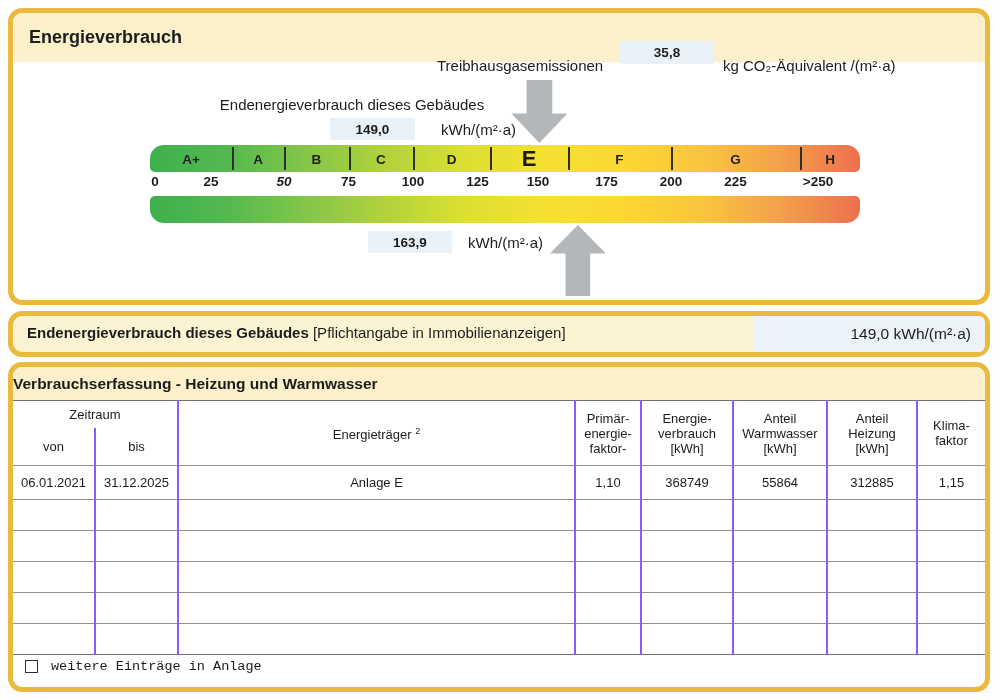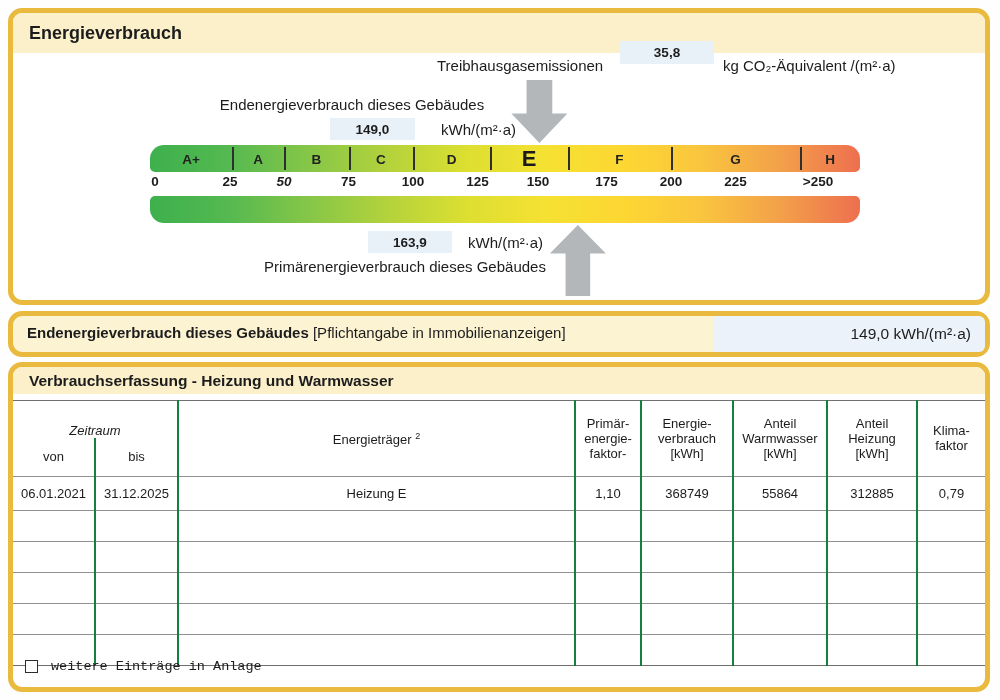--- a/index.html
+++ b/index.html
@@ -39,58 +39,58 @@
     position:absolute;top:2px;transform:translateX(-50%);
     font-size:13.5px;font-weight:bold;white-space:nowrap;
   }
   .arrow{position:absolute;width:56px;background:#b3b7ba;}
   .arrow-down{height:63px;clip-path:polygon(27% 0,73% 0,73% 53%,100% 53%,50% 100%,0 53%,27% 53%);}
   .arrow-up{height:71px;clip-path:polygon(50% 0,100% 40%,72% 40%,72% 100%,28% 100%,28% 40%,0 40%);}
   
   .strip-text{font-size:15px;white-space:nowrap;}
   .strip-text b{font-weight:bold;}
   .strip-value{
-    position:absolute;top:0;right:0;width:272px;height:36px;
+    position:absolute;top:0;right:0;width:232px;height:36px;
     background:#ecf2f9;display:flex;align-items:center;justify-content:flex-end;
     font-size:15.5px;padding-right:14px;box-sizing:border-box;
     border-radius:0 6px 6px 0;
   }
   
   .tblwrap{position:absolute;left:0;top:33px;width:972px;}
   table{
     border-collapse:collapse;table-layout:fixed;width:972px;
     font-size:13px;color:#1c1c1c;
     border-top:1px solid #6f6f6f;border-bottom:1px solid #6f6f6f;
   }
   th,td{
-    border-left:2px solid #15803d;padding:0 2px;text-align:center;
+    border-left:2px solid #8b5cf6;padding:0 2px;text-align:center;
     font-weight:normal;vertical-align:middle;overflow:hidden;white-space:nowrap;
   }
   tr>th:first-child,tr>td:first-child{border-left:none;}
   thead th{line-height:15px;}
   thead tr.r1{height:27px;}
   thead tr.r2{height:38px;}
-  th.zt{vertical-align:top;padding-top:22px;font-style:italic;}
+  th.zt{vertical-align:top;padding-top:6px;}
   tbody tr{border-top:1px solid #8f8f8f;}
   tbody tr.data{height:34px;padding-left:8px;}
   tbody tr.empty{height:31px;}
   
   .foot{position:absolute;left:12px;top:292px;display:flex;align-items:center;font-family:Liberation Mono, monospace;}
   .cbx{
     width:11px;height:11px;border:1.5px solid #2c2c2c;background:#fff;
     display:inline-block;margin-right:13px;
   }
   .foot-label{font-size:13.5px;}
   sup{font-size:9px;}
 </style>
 </head>
 <body>
 
 <div class="sec" style="top:8px;height:287px;">
-  <div class="band" style="height:40px;padding-left:16px;font-size:18px;text-align:center;">Energieverbrauch</div>
+  <div class="band" style="height:49px;padding-left:16px;font-size:18px;text-align:center;">Energieverbrauch</div>
 
   <span class="abs lbl" style="left:424px;top:44px;">Treibhausgasemissionen</span>
   <span class="abs bluebox" style="left:607px;top:28px;width:94px;height:23px;">35,8</span>
   <span class="abs lbl" style="left:710px;top:44px;">kg CO₂-Äquivalent /(m²·a)</span>
 
   <span class="abs lbl" style="left:339px;top:83px;transform:translateX(-50%);">Endenergieverbrauch dieses Gebäudes</span>
   <span class="abs bluebox" style="left:317px;top:105px;width:85px;height:22px;">149,0</span>
   <span class="abs lbl" style="left:428px;top:108px;">kWh/(m²·a)</span>
 
   <div class="abs arrow arrow-down" style="top: 67px; left: 498.42px;"></div>
@@ -110,48 +110,47 @@
       <span class="seg-div" style="left: 417.8px;"></span>
       <span class="seg-label current" style="left: 379.1px;">E</span>
       <span class="seg-div" style="left: 521px;"></span>
       <span class="seg-label" style="left: 469.4px;">F</span>
       <span class="seg-div" style="left: 650px;"></span>
       <span class="seg-label" style="left: 585.5px;">G</span>
       <span class="seg-label" style="left: 680px;">H</span>
     </div>
   <div class="tick-row" style="top:159px;">
       <span class="tick" style="left: 5px;">0</span>
-      <span class="tick" style="left: 80px;">25</span>
+      <span class="tick" style="left: 61px;">25</span>
       <span class="tick" style="left: 134px; font-style: italic;">50</span>
       <span class="tick" style="left: 198.5px;">75</span>
       <span class="tick" style="left: 263px;">100</span>
       <span class="tick" style="left: 327.5px;">125</span>
       <span class="tick" style="left: 388px;">150</span>
       <span class="tick" style="left: 456.5px;">175</span>
       <span class="tick" style="left: 521px;">200</span>
       <span class="tick" style="left: 585.5px;">225</span>
       <span class="tick" style="left: 668px;">&gt;250</span>
     </div>
   <div class="bar bar-bottom" style="top: 183px; background: linear-gradient(to right, rgb(61, 176, 77), rgb(85, 185, 80), rgb(133, 198, 72), rgb(179, 210, 60), rgb(220, 223, 49), rgb(245, 225, 50), rgb(253, 215, 51), rgb(249, 197, 62), rgb(243, 160, 74), rgb(238, 111, 79));"></div>
 
   <span class="abs bluebox" style="left:355px;top:218px;width:84px;height:22px;">163,9</span>
   <span class="abs lbl" style="left:455px;top:221px;">kWh/(m²·a)</span>
-  <span class="abs lbl" style="left:392px;top:245px;transform:translateX(-50%);">Primärenergieverbrauch dieses Gebäudes</span>
 </div>
 
 <div class="sec" style="top:311px;height:36px;background:#fcf3d3;">
   <div class="abs strip-text" style="left:14px;top:8px;">
     <b>Endenergieverbrauch dieses Gebäudes</b>
     <span>[Pflichtangabe in Immobilienanzeigen]</span>
   </div>
   <div class="strip-value">149,0 kWh/(m²·a)</div>
 </div>
 
 <div class="sec" style="top:362px;height:320px;">
-  <div class="band" style="height:27px;padding-left:16px;font-size:15.5px;">Verbrauchserfassung - Heizung und Warmwasser</div>
+  <div class="band" style="height:33px;padding-left:0;font-size:15.5px;">Verbrauchserfassung - Heizung und Warmwasser</div>
 
   <div class="tblwrap">
     <table>
       <colgroup>
           <col style="width: 82px;">
           <col style="width: 83px;">
           <col style="width: 397px;">
           <col style="width: 66px;">
           <col style="width: 92px;">
           <col style="width: 94px;">
@@ -170,26 +169,26 @@
           </tr>
           <tr class="r2">
             <th>von</th>
             <th>bis</th>
           </tr>
         </thead>
       <tbody>
           <tr class="data">
             <td>06.01.2021</td>
             <td>31.12.2025</td>
-            <td>Heizung E</td>
+            <td>Anlage E</td>
             <td>1,10</td>
             <td>368749</td>
             <td>55864</td>
             <td>312885</td>
-            <td>0,79</td>
+            <td>1,15</td>
           </tr>
           <tr class="empty">
             <td>&nbsp;</td>
             <td>&nbsp;</td>
             <td>&nbsp;</td>
             <td>&nbsp;</td>
             <td>&nbsp;</td>
             <td>&nbsp;</td>
             <td>&nbsp;</td>
             <td>&nbsp;</td>

